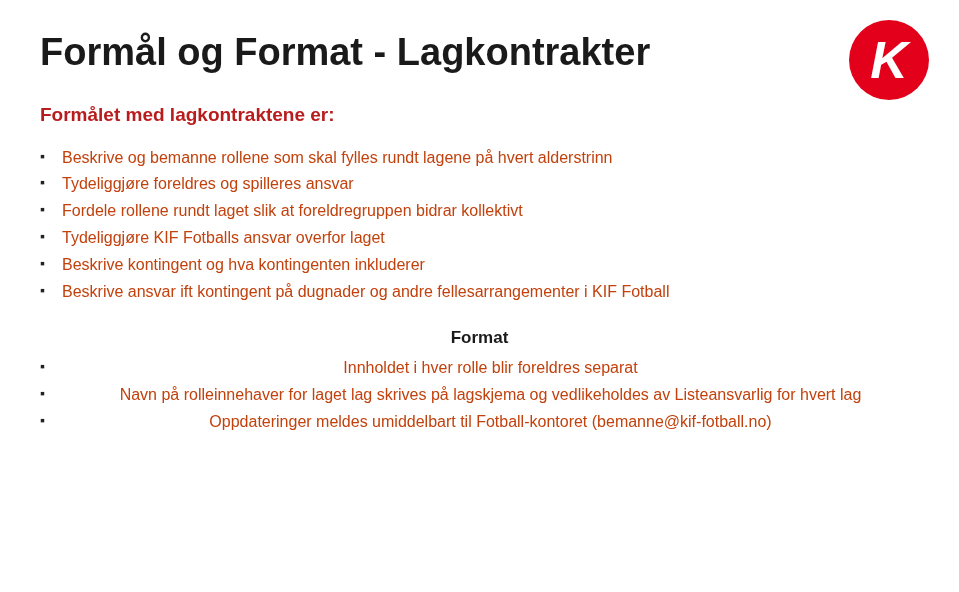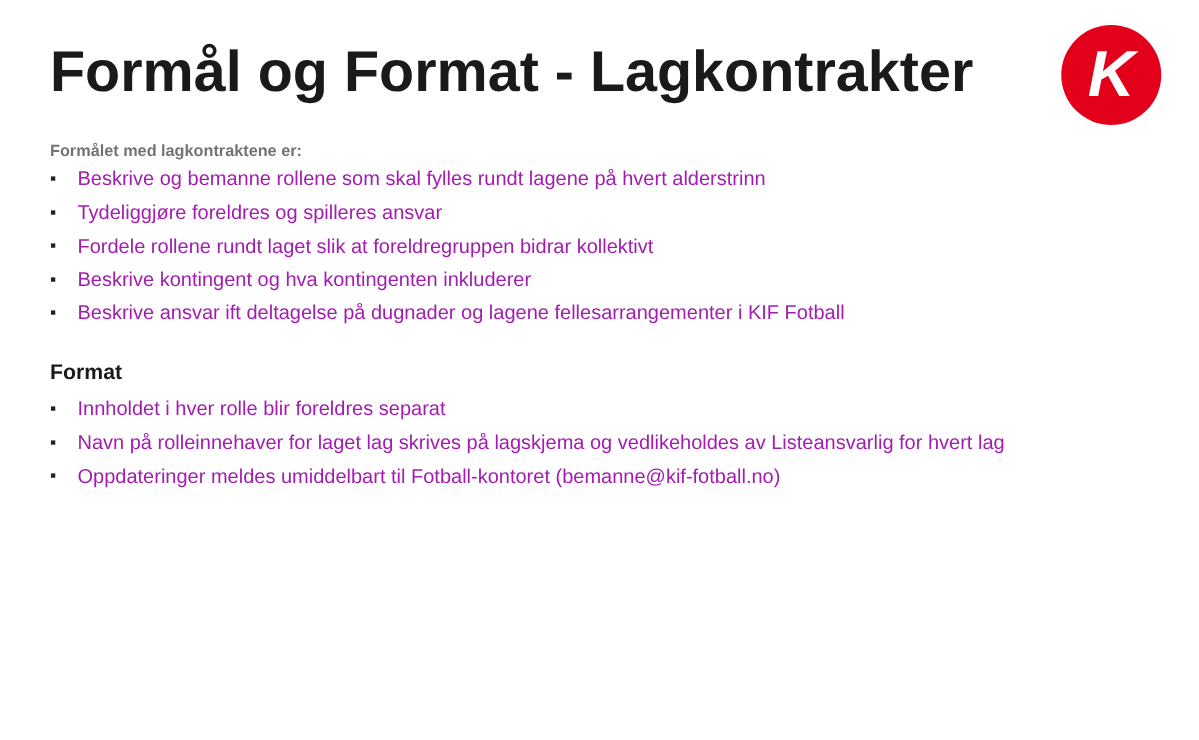--- a/index.html
+++ b/index.html
@@ -12,21 +12,21 @@
       background: #ffffff;
       font-family: 'Arial', 'Helvetica', sans-serif;
       width: 959px;
       min-height: 592px;
       padding: 30px 40px 30px 40px;
       position: relative;
       color: #222222;
     }
 
     .page-title {
-      font-size: 46px;
+      font-size: 38px;
       font-weight: 700;
       color: #1a1a1a;
       margin-bottom: 28px;
       line-height: 1.2;
     }
 
     .logo-container {
       position: absolute;
       top: 20px;
       right: 30px;
@@ -46,51 +46,52 @@
     .logo-k {
       color: white;
       font-size: 52px;
       font-weight: 900;
       font-family: 'Arial Black', Arial, sans-serif;
       line-height: 1;
       font-style: italic;
     }
 
     .section-heading {
-      font-size: 13px;
+      font-size: 19px;
       font-weight: 700;
-      color: #737373;
-      margin-bottom: 4px;
+      color: #b91c1c;
+      margin-bottom: 20px;
     }
 
     .bullet-list {
       list-style: none;
       margin-bottom: 24px;
     }
 
     .bullet-list li {
       font-size: 16px;
-      color: #a21caf;
+      color: #c2410c;
       line-height: 1.55;
       padding-left: 22px;
       position: relative;
       margin-bottom: 2px;
     }
 
     .bullet-list li::before {
       content: '▪';
       position: absolute;
       left: 0;
       top: 0;
       color: #222222;
       font-size: 14px;
     }
 
     .format-section {
       margin-top: 8px;
+      text-align: center;
     }
 
     .format-heading {
       font-size: 17px;
       font-weight: 700;
       color: #1a1a1a;
       margin-bottom: 8px;
     }
   </style>
 </head>
@@ -103,22 +104,23 @@
 </div>
 
 <h1 class="page-title">Formål og Format - Lagkontrakter</h1>
 
 <div class="formal-section">
   <p class="section-heading">Formålet med lagkontraktene er:</p>
   <ul class="bullet-list">
     <li>Beskrive og bemanne rollene som skal fylles rundt lagene på hvert alderstrinn</li>
     <li>Tydeliggjøre foreldres og spilleres ansvar</li>
     <li>Fordele rollene rundt laget slik at foreldregruppen bidrar kollektivt</li>
+    <li>Tydeliggjøre KIF Fotballs ansvar overfor laget</li>
     <li>Beskrive kontingent og hva kontingenten inkluderer</li>
-    <li>Beskrive ansvar ift deltagelse på dugnader og lagene fellesarrangementer i KIF Fotball</li>
+    <li>Beskrive ansvar ift kontingent på dugnader og andre fellesarrangementer i KIF Fotball</li>
   </ul>
 </div>
 
 <div class="format-section">
   <p class="format-heading">Format</p>
   <ul class="bullet-list">
     <li>Innholdet i hver rolle blir foreldres separat</li>
     <li>Navn på rolleinnehaver for laget lag skrives på lagskjema og vedlikeholdes av Listeansvarlig for hvert lag</li>
     <li>Oppdateringer meldes umiddelbart til Fotball-kontoret (bemanne@kif-fotball.no)</li>
   </ul>

